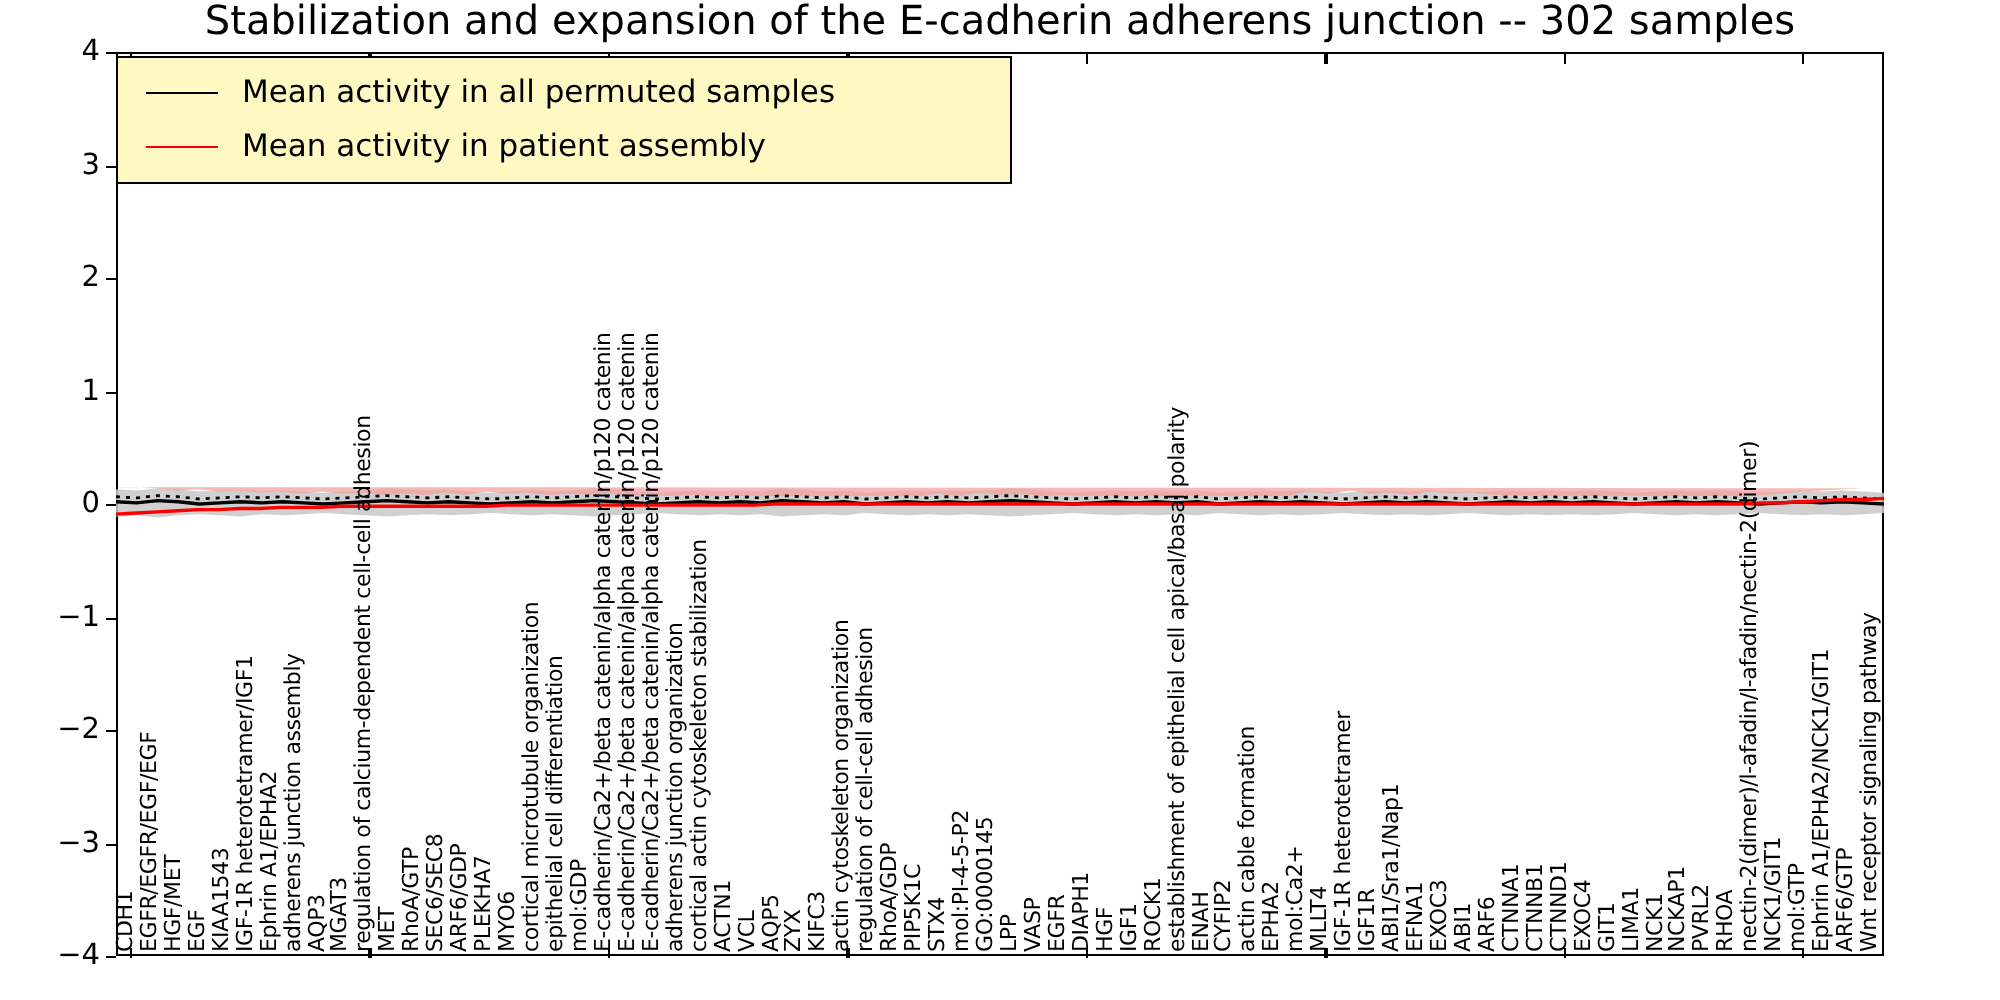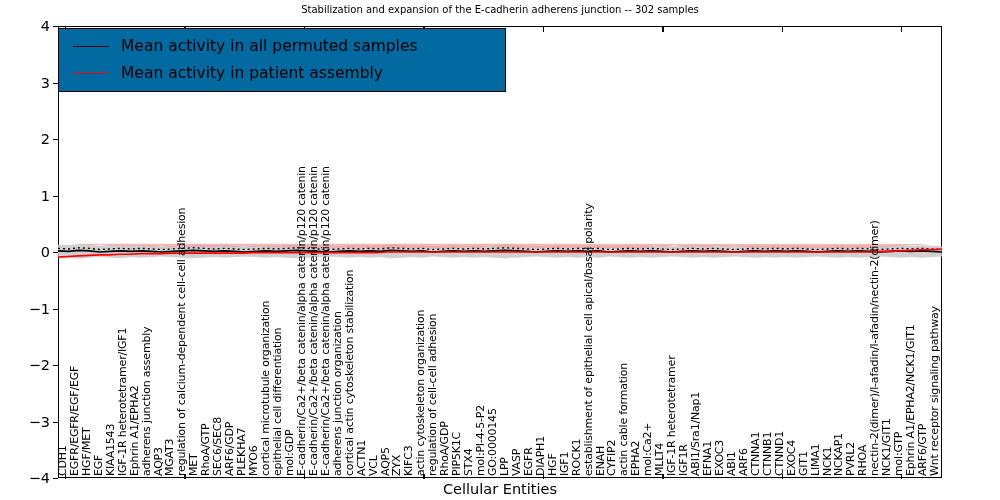--- a/index.html
+++ b/index.html
@@ -2,21 +2,21 @@
 <html><head>
 <meta charset="utf-8">
 <style>
   html,body{margin:0;padding:0;background:#ffffff;}
   body{width:1000px;height:500px;overflow:hidden;
        font-family:"DejaVu Sans","Liberation Sans",sans-serif;color:#000;}
   #root{position:relative;width:1000px;height:500px;}
 
   
   #chart-title{position:absolute;left:58px;top:1px;width:884px;text-align:center;
-               font-size:10px;line-height:18px;white-space:nowrap;}
+               font-size:20px;line-height:18px;white-space:nowrap;}
 
   
   #plot-frame{position:absolute;left:58px;top:26px;width:884px;height:452px;
               border:1.3px solid #000;box-sizing:border-box;background:#fff;}
 
   
   #ylabel{position:absolute;left:-5px;top:190px;width:160px;text-align:center;
           transform:rotate(-90deg);transform-origin:50% 50%;
           font-size:14.5px;white-space:nowrap;}
   .ytick-label{position:absolute;right:1006px;font-size:14.5px;text-align:right;
@@ -29,21 +29,21 @@
   .xtick{position:absolute;top:0px;width:1.3px;height:5px;background:#000;}
 
   
   #xcats{position:absolute;left:58px;top:26px;width:884px;height:452px;overflow:visible;}
   .xcat{position:absolute;bottom:2px;font-size:11px;line-height:11px;
         white-space:nowrap;transform-origin:left bottom;
         transform:rotate(-90deg);letter-spacing:-0.2px;}
 
   
   #legend{position:absolute;left:58px;top:28px;width:448px;height:64px;
-          border:1.3px solid #000;background:#0369a1;box-sizing:border-box;
+          border:1.3px solid #000;background:#fef9c3;box-sizing:border-box;
           padding:4px 0 0 0;}
   .legend-row{display:flex;align-items:center;height:27px;padding-left:10px;}
   .legend-swatch{width:36px;height:0;border-top:1.6px solid #000;margin:0 12px 0 4px;}
   .legend-swatch.red{border-top-color:#ff0000;}
   .legend-text{font-size:15.5px;line-height:15.5px;}
 
   
   #data-layer{position:absolute;left:0;top:0;width:884px;height:452px;}
   #clipwrap{position:absolute;left:58px;top:26px;width:884px;height:452px;overflow:hidden;}
 </style>
@@ -189,15 +189,14 @@
     <div class="legend-row">
       <span class="legend-swatch"></span>
       <span class="legend-text">Mean activity in all permuted samples</span>
     </div>
     <div class="legend-row">
       <span class="legend-swatch red"></span>
       <span class="legend-text">Mean activity in patient assembly</span>
     </div>
   </div>
 
-  <div id="xlabel">Cellular Entities</div>
 
 </div>
 
 </body></html>

